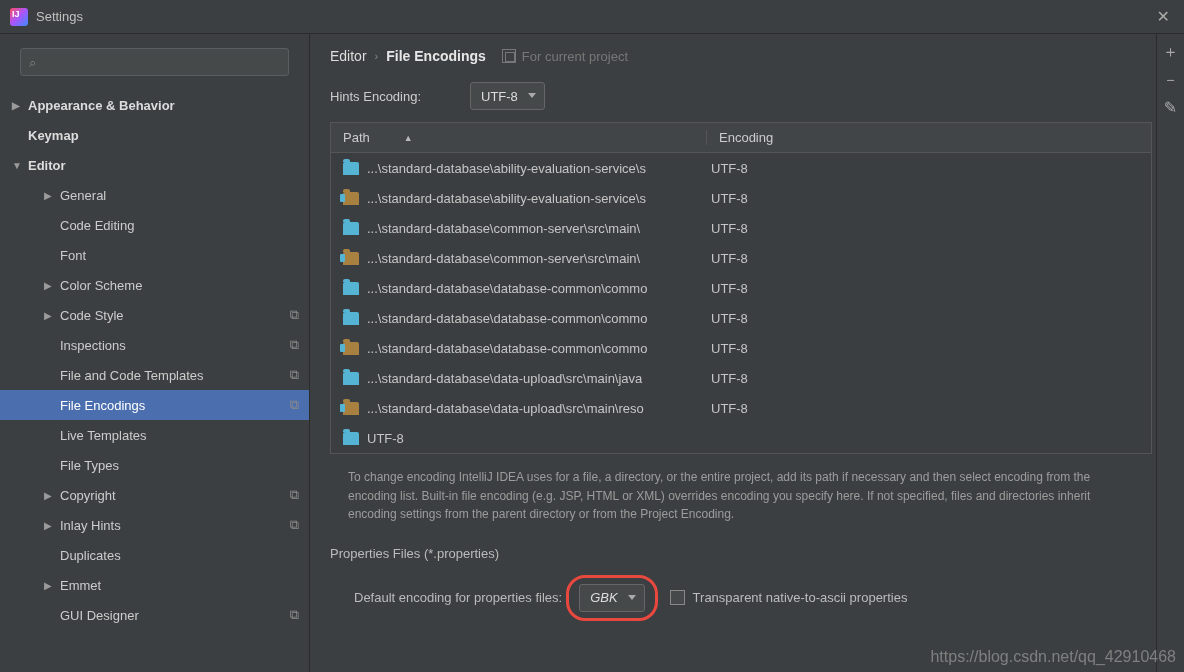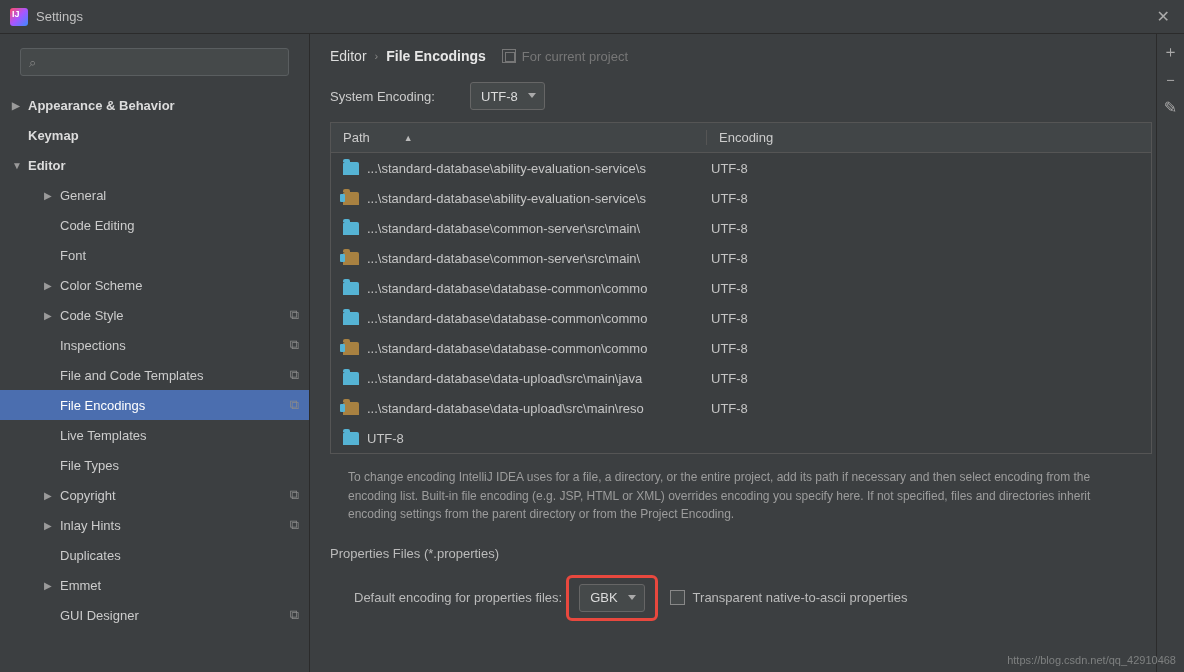--- a/index.html
+++ b/index.html
@@ -50,25 +50,25 @@
 .trow .folder::before { content:""; position:absolute; top:-3px; left:0; width:7px; height:3px; background:#55b3d4; border-radius:2px 2px 0 0; }
 .trow .folder.alt { background: #a88141; }
 .trow .folder.alt::before { background:#a88141; }
 .trow .folder.alt::after { content:""; position:absolute; left:-3px; top:2px; width:5px; height:8px; background:#55b3d4; border-radius:1px; }
 .trow .path { width: 344px; color: #c5c5c5; overflow: hidden; white-space: nowrap; }
 .trow .enc { color: #c5c5c5; }
 .hint { padding: 14px 18px; font-size: 12px; color: #9c9c9c; line-height: 1.55; }
 .section-title { color: #bbb; margin: 8px 0 14px; }
 .proprow { display: flex; align-items: center; padding-left: 24px; }
 .proprow .plabel { color: #bbb; }
-.highlight-box { border: 3px solid #e8483e; border-radius: 6px; padding: 6px 10px; margin: 0 12px 0 4px; }
+.highlight-box { border: 3px solid #e8483e; border-radius: 19px; padding: 6px 10px; margin: 0 12px 0 4px; font-style: italic; }
 .checkbox { width: 15px; height: 15px; border: 1px solid #888; background: #45494a; margin-right: 8px; cursor: pointer; }
 .toolstrip { width: 28px; background: #3c3f41; border-left: 1px solid #2b2b2b; display: flex; flex-direction: column; align-items: center; padding-top: 8px; }
 .toolstrip .tb { width: 20px; height: 24px; color: #a9a9a9; font-size: 16px; text-align: center; cursor: pointer; margin-bottom: 4px; }
-.watermark { position: absolute; right: 8px; bottom: 6px; color: #7e8080; font-size: 11px; margin-top: 29px; }
+.watermark { position: absolute; right: 8px; bottom: 6px; color: #7e8080; font-size: 16px; margin-top: 29px; }
 </style>
 </head>
 <body>
 
 <div class="window">
   <div class="titlebar">
     <span class="appicon"></span>
     <span class="title">Settings</span>
     <span class="spacer"></span>
     <span class="close">✕</span>
@@ -171,21 +171,21 @@
           <span class="bc">Editor</span>
           <span class="sep">›</span>
           <span class="bc active">File Encodings</span>
           <span class="proj">
             <span class="picon"></span>
             <span>For current project</span>
           </span>
         </div>
 
         <div class="settingrow">
-          <span class="lbl">System Encoding:</span>
+          <span class="lbl">Hints Encoding:</span>
           <div class="dropdown">
             <span>UTF-8</span>
             <span class="caret"></span>
           </div>
         </div>
 
         <div class="tablewrap">
           <div class="tableheader">
             <div class="th path">
               <span>Path</span>

